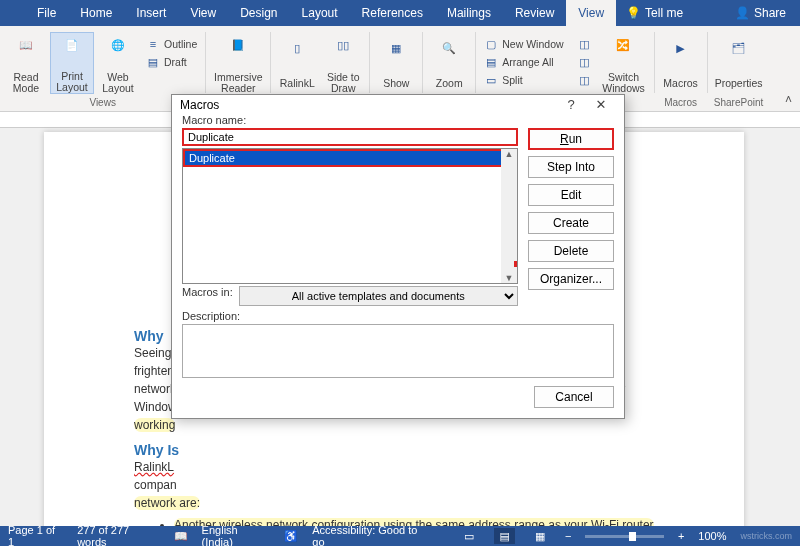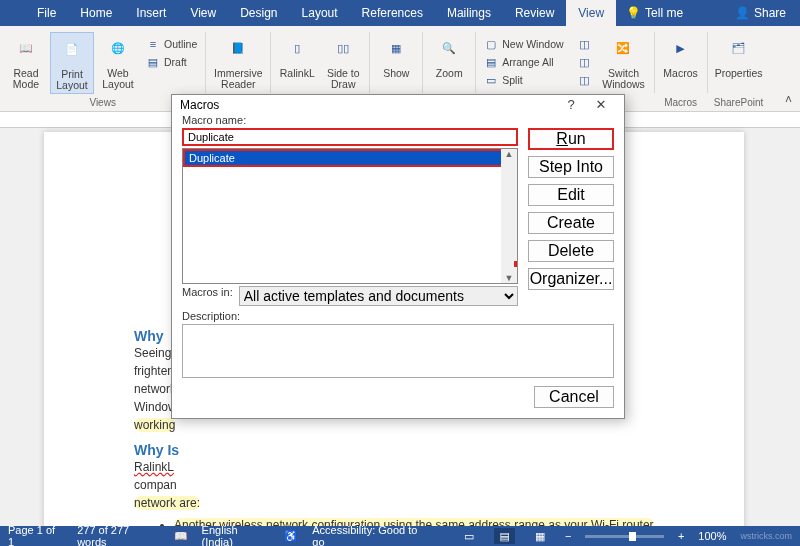--- a/index.html
+++ b/index.html
@@ -15,21 +15,21 @@
 
 
 .ribbon { height: 86px; background: #f3f2f1; border-bottom: 1px solid #d0d0d0; display: flex; position: relative; }
 .group { display: flex; flex-direction: column; align-items: center; padding: 2px 4px 0; }
 .group-inner { display: flex; flex: 1; align-items: flex-start; gap: 2px; padding-top: 4px; }
 .group-label { font-size: 10px; color: #666; height: 14px; }
 .sep { width: 1px; background: #d8d8d8; margin: 6px 0 18px; }
 .big-btn { display: flex; flex-direction: column; align-items: center; width: 44px; height: 62px; padding-top: 4px; cursor: pointer; }
 .big-btn.sel { background: #d4e2f4; border: 1px solid #a5c3e8; }
 .big-btn .ic { width: 24px; height: 24px; display:flex;align-items:center;justify-content:center; color:#2b579a; }
-.big-btn .lbl { font-size: 10.5px; text-align: center; line-height: 11px; margin-top: 8px; color:#444; }
+.big-btn .lbl { font-size: 10.5px; text-align: center; line-height: 11px; margin-top: 18px; color:#444; }
 .mini-list { display:flex; flex-direction:column; gap:2px; padding:4px 4px 0; }
 .mini { display:flex; align-items:center; gap:4px; font-size:10.5px; color:#444; cursor:pointer; height:16px; }
 .mini .ic { width:14px;height:14px;display:flex;align-items:center;justify-content:center;color:#2b579a;font-size:11px; }
 .collapse { position:absolute; right:8px; bottom:4px; color:#555; font-size:12px; cursor:pointer; }
 
 
 .workspace { position: relative; height: 414px; background: #f0f0f0; }
 .ruler { height: 16px; background:#fff; border-bottom:1px solid #ccc; }
 .page { position:absolute; left:44px; top:20px; width:700px; height:500px; background:#fff; box-shadow:0 0 6px rgba(0,0,0,.2); padding: 188px 60px 20px 90px; }
 .page h3 { color:#2e74b5; font-size:14px; font-weight:600; margin-top:8px; }
@@ -43,24 +43,24 @@
 .dlg-title { height:28px; display:flex; align-items:center; padding:0 8px; font-size:12px; }
 .dlg-title .sp { flex:1; }
 .dlg-title .tb { width:30px; text-align:center; font-size:13px; color:#444; cursor:pointer; }
 .dlg-body { flex:1; padding: 0 10px 10px; display:grid; grid-template-columns: 1fr 86px; gap: 2px 10px; }
 .lbl-s { font-size:11px; color:#333; }
 .name-inp { width:100%; height:18px; border:2px solid #d22; background:#fff; font-size:11px; padding:0 4px; color:#000; }
 .mlist { border:1px solid #888; height:136px; position:relative; background:#fff; overflow:hidden; }
 .mlist .item { background:#0a55c4; color:#fff; border:2px solid #d22; height:18px; font-size:11px; padding:0 4px; display:flex; align-items:center; }
 .mlist .sb { position:absolute; right:0; top:0; width:16px; height:100%; background:#f0f0f0; display:flex; flex-direction:column; justify-content:space-between; align-items:center; font-size:9px; color:#666; }
 .side-btns { display:flex; flex-direction:column; gap:6px; }
-.dbtn { height:22px; border:1px solid #aaa; background:#fdfdfd; font-size:16px; cursor:pointer; }
+.dbtn { height:22px; border:1px solid #aaa; background:#fdfdfd; font-size:12px; cursor:pointer; }
 .dbtn.hi { border:2px solid #d22; }
 .sel-row { display:flex; align-items:flex-start; gap:6px; grid-column:1; }
-.sel-row select { flex:1; height:20px; border:1px solid #aaa; font-size:14px; }
+.sel-row select { flex:1; height:20px; border:1px solid #aaa; font-size:11px;padding-left:48px; }
 .desc-lbl { grid-column:1; }
 .desc-box { grid-column:1 / span 2; border:1px solid #aaa; height:54px; }
 .dlg-foot { grid-column:1 / span 2; display:flex; justify-content:flex-end; padding-top:6px; }
 .dlg-foot .dbtn { width:80px; }
 .sq { position:absolute; width:6px; height:6px; background:#d22; }
 
 
 .status { position:absolute; left:0; bottom:0; width:100%; height:20px; background:#2b579a; color:#fff; display:flex; align-items:center; font-size:11px; padding: 0 8px; gap:14px; }
 .status .sp { flex:1; }
 .status .vbtn { width:22px; height:16px; display:flex; align-items:center; justify-content:center; cursor:pointer; }

